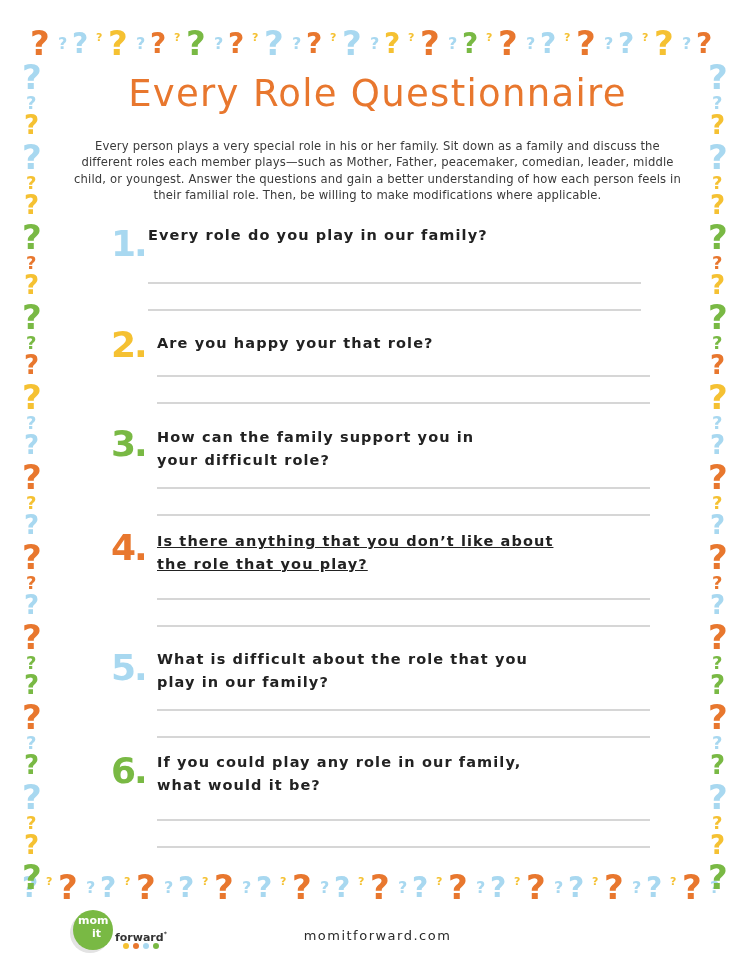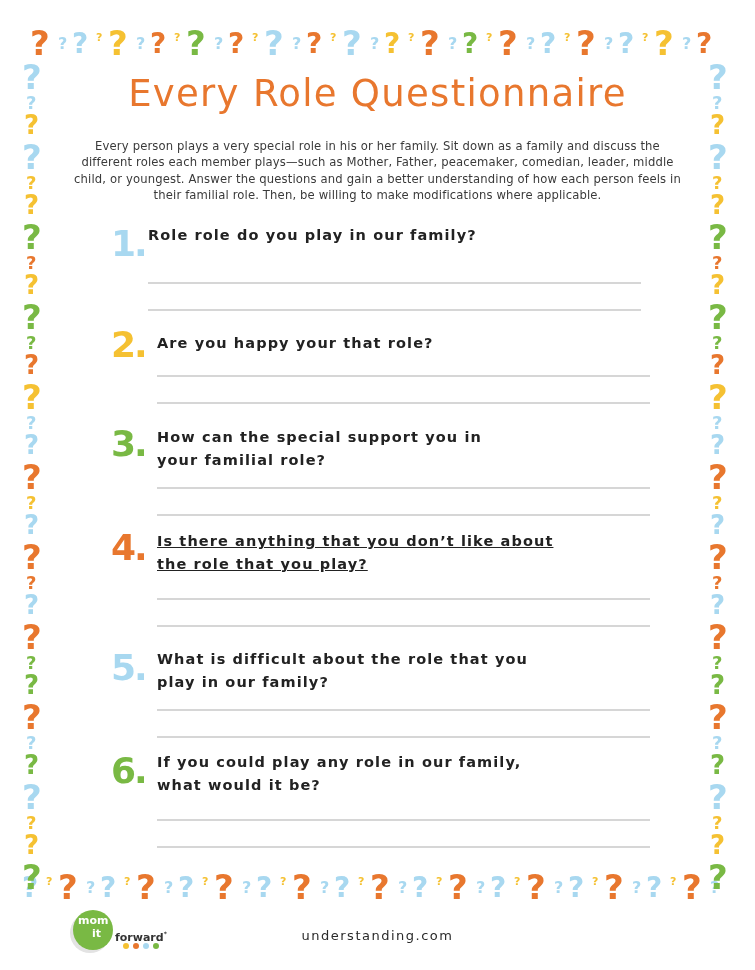--- a/index.html
+++ b/index.html
@@ -161,35 +161,35 @@
       <span class="qm" style="left: 710px; top: 832px; font-size: 26px; color: rgb(245, 193, 50);">?</span>
       <span class="qm" style="left: 708px; top: 860px; font-size: 34px; color: rgb(121, 185, 68);">?</span>
     </div>
 
   <h1 class="title">Every Role Questionnaire</h1>
 
   <p class="intro">Every person plays a very special role in his or her family. Sit down as a family and discuss the different roles each member plays—such as Mother, Father, peacemaker, comedian, leader, middle child, or youngest. Answer the questions and gain a better understanding of how each person feels in their familial role. Then, be willing to make modifications where applicable.</p>
 
   <div class="q">
     <span class="num" style="left:111px;top:226px;color:#a8d8f0;">1.</span>
-    <p class="qtext" style="left:148px;top:224px;width:500px;">Role role do you play in our family?</p>
+    <p class="qtext" style="left:148px;top:224px;width:500px;">Every role do you play in our family?</p>
     <div class="line" style="left:148px;top:282px;width:493px;"></div>
     <div class="line" style="left:148px;top:309px;width:493px;"></div>
   </div>
 
   <div class="q">
     <span class="num" style="left:111px;top:327px;color:#f5c132;">2.</span>
     <p class="qtext" style="left:157px;top:332px;width:480px;">Are you happy your that role?</p>
     <div class="line" style="left:157px;top:375px;width:493px;"></div>
     <div class="line" style="left:157px;top:402px;width:493px;"></div>
   </div>
 
   <div class="q">
     <span class="num" style="left:111px;top:426px;color:#79b944;">3.</span>
-    <p class="qtext" style="left:157px;top:426px;width:360px;">How can the special support you in your familial role?</p>
+    <p class="qtext" style="left:157px;top:426px;width:360px;">How can the family support you in your difficult role?</p>
     <div class="line" style="left:157px;top:487px;width:493px;"></div>
     <div class="line" style="left:157px;top:514px;width:493px;"></div>
   </div>
 
   <div class="q">
     <span class="num" style="left:111px;top:530px;color:#e8772e;">4.</span>
     <p class="qtext" style="left:157px;top:530px;width:410px;text-decoration:underline;">Is there anything that you don’t like about the role that you play?</p>
     <div class="line" style="left:157px;top:598px;width:493px;"></div>
     <div class="line" style="left:157px;top:625px;width:493px;"></div>
   </div>
@@ -212,14 +212,14 @@
     <div class="logo-circle"></div>
     <span class="logo-mom">mom</span>
     <span class="logo-it">it</span>
     <span class="logo-forward"><span>forward</span><sup style="font-size:6px;">*</sup></span>
     <span class="dot" style="left:50px;background:#f5c132;"></span>
     <span class="dot" style="left:60px;background:#e8772e;"></span>
     <span class="dot" style="left:70px;background:#a8d8f0;"></span>
     <span class="dot" style="left:80px;background:#79b944;"></span>
   </div>
 
-  <div class="site">understanding.com</div>
+  <div class="site">momitforward.com</div>
 </div>
 
 </body></html>

